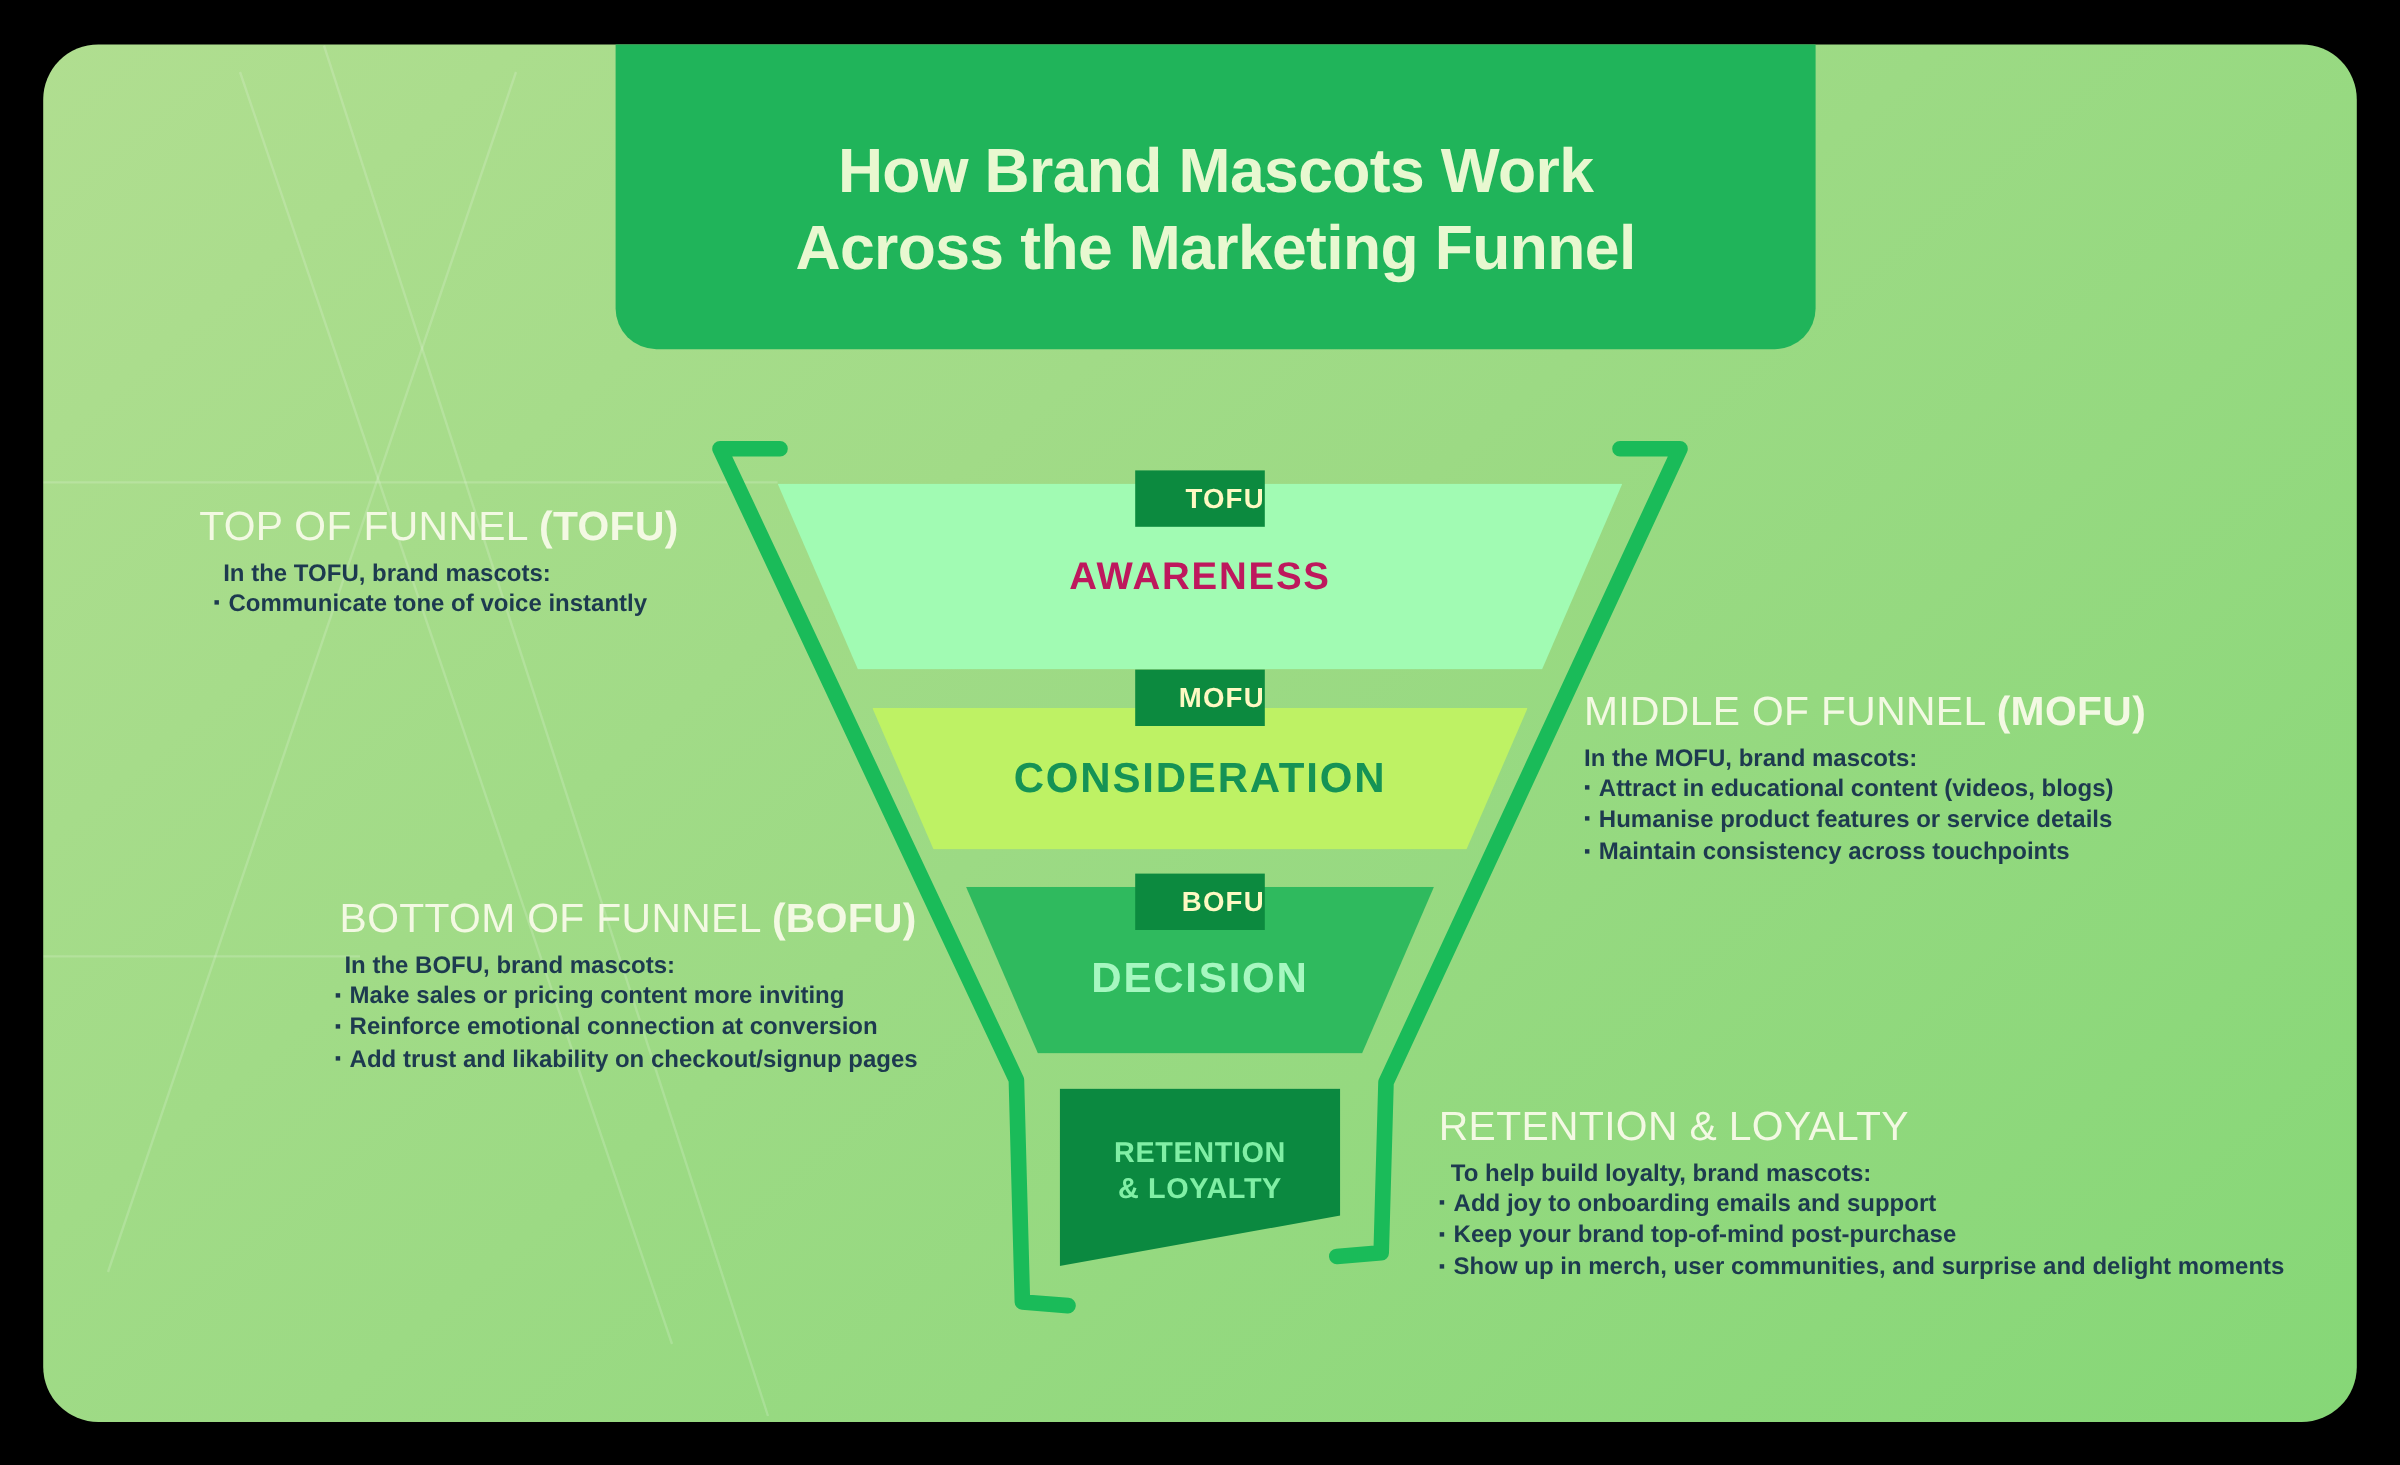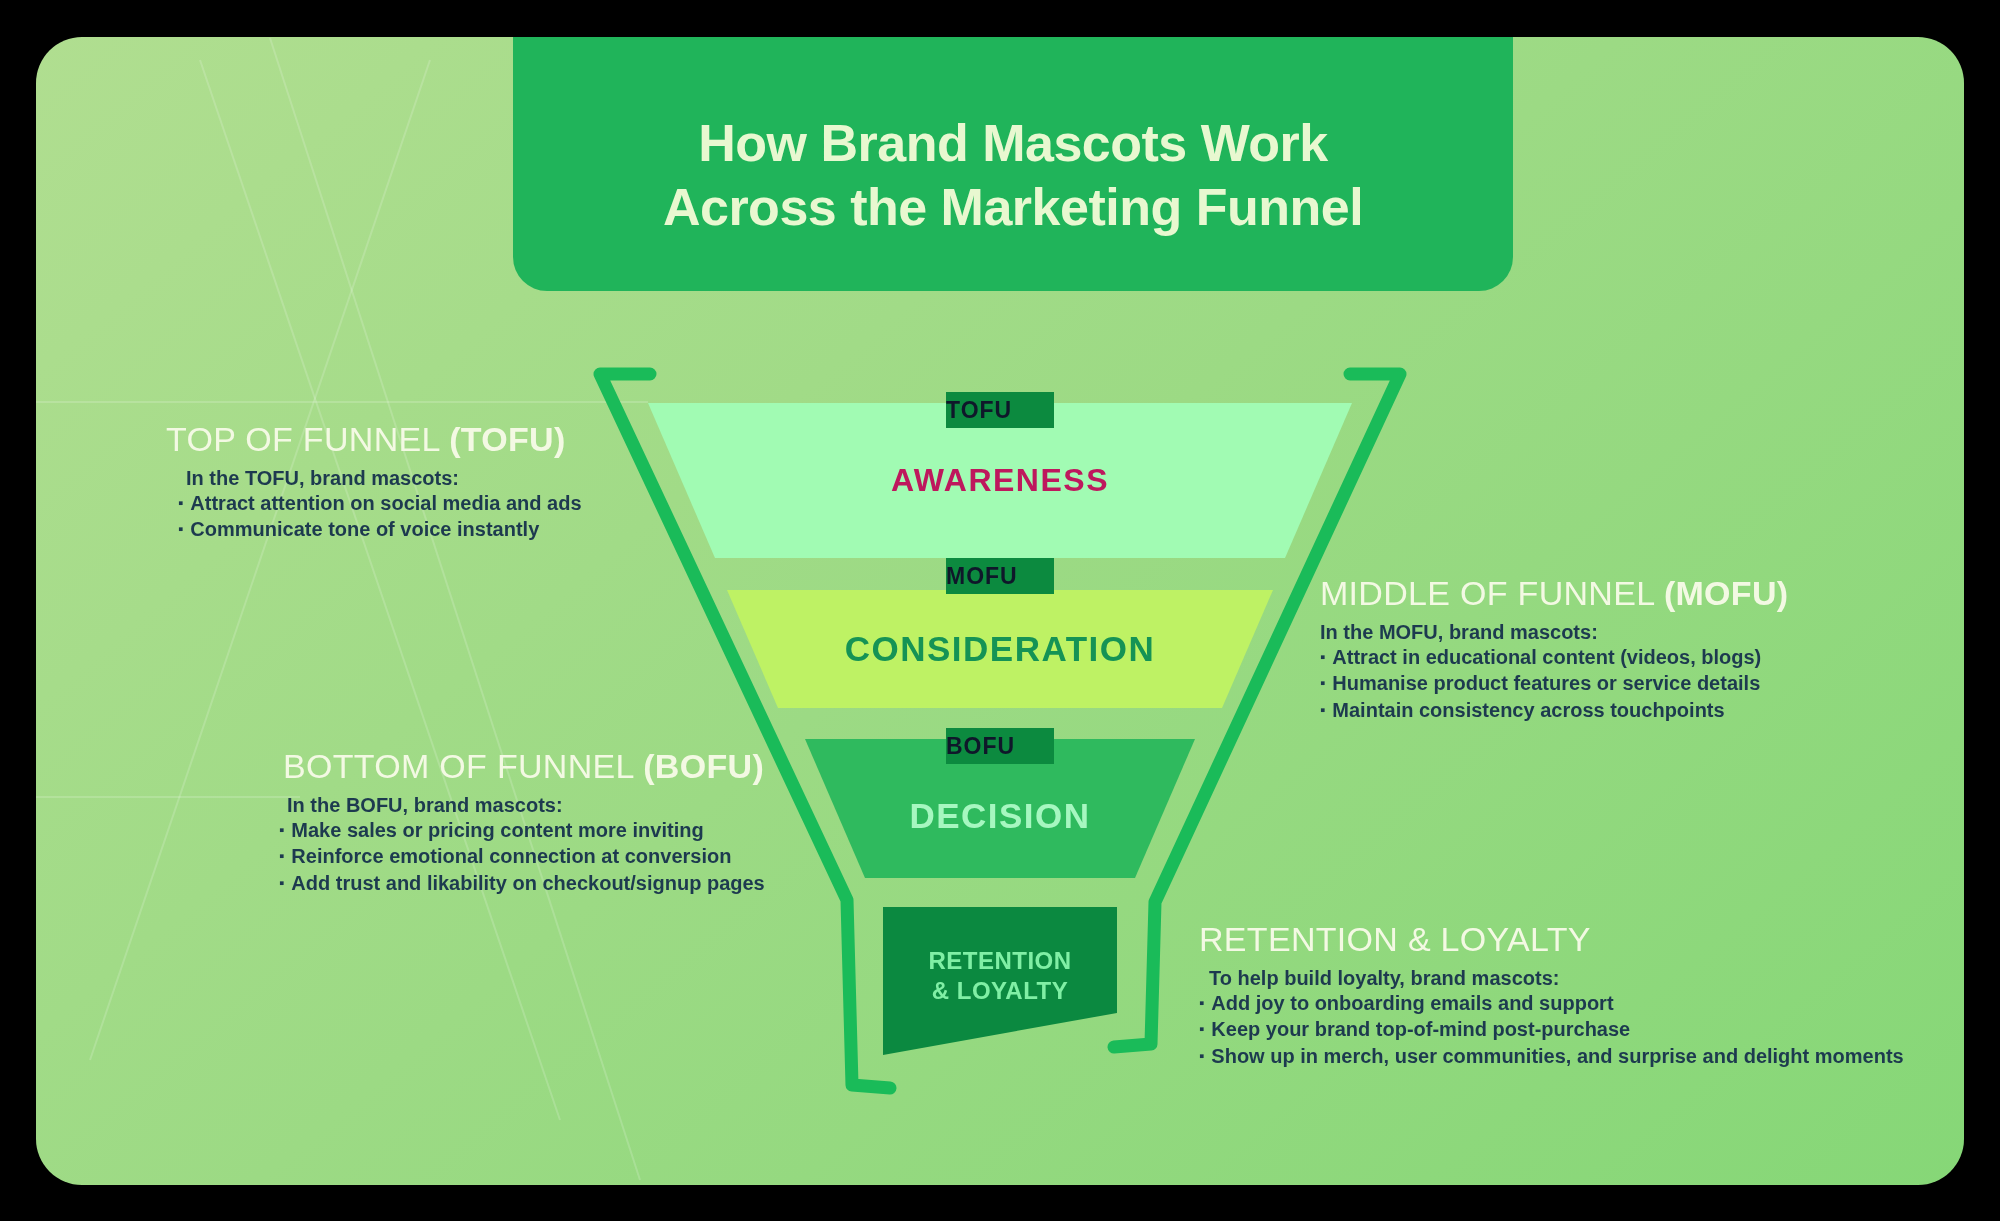--- a/index.html
+++ b/index.html
@@ -35,23 +35,23 @@
     clip-path:polygon(0 0,100% 0,calc(100% - 51px) 100%,51px 100%);}
   .seg-consideration .seg-text{color:#159355;font-size:35px;}
   .seg-decision{left:805px;top:739px;width:390px;height:139px;background:#2fba5e;
     clip-path:polygon(0 0,100% 0,calc(100% - 60px) 100%,60px 100%);padding-top:14px;}
   .seg-decision .seg-text{color:#a6f7c0;font-size:35px;}
   .seg-retention{left:883px;top:907px;width:234px;height:148px;background:#0b8940;
     clip-path:polygon(0 0,100% 0,100% 71.6%,0 100%);padding-bottom:10px;}
   .seg-retention .seg-text{color:#80efa5;font-size:24px;line-height:30px;
     letter-spacing:0.5px;text-align:center;font-weight:700;}
   .stage-tag{
-    position:absolute;left:946px;width:108px;height:36px;background:#0c8a3f;
-    display:flex;align-items:center;justify-content:flex-start;
-    color:#0f172a;font-size:23px;font-weight:700;letter-spacing:1px;
+    position:absolute;left:946px;width:108px;height:47px;background:#0c8a3f;
+    display:flex;align-items:center;justify-content:flex-end;
+    color:#fef9c3;font-size:23px;font-weight:700;letter-spacing:1px;
   }
   .tag-tofu{top:392px;}
   .tag-mofu{top:558px;}
   .tag-bofu{top:728px;}
   .info{position:absolute;}
   .info h2{
     margin:0;font-size:34px;line-height:38px;font-weight:500;
     color:#f3f9e3;letter-spacing:0.3px;white-space:nowrap;
   }
   .info h2 .paren{font-weight:800;}
@@ -112,21 +112,20 @@
 <svg class="funnel-outline" width="2000" height="1221" viewBox="0 0 2000 1221">
   <polyline points="650,374 600,374 847,900 852,1085 890,1088" fill="none" stroke="#1abb59" stroke-width="13" stroke-linecap="round" stroke-linejoin="round"></polyline>
   <polyline points="1350,374 1400,374 1155,902 1151,1044 1114,1047" fill="none" stroke="#1abb59" stroke-width="13" stroke-linecap="round" stroke-linejoin="round"></polyline>
 </svg>
 
 <div class="info" style="left:166px;top:420px;">
   <h2><span>TOP OF FUNNEL</span> <span class="paren">(TOFU)</span></h2>
   <div class="body">
     <p>In the TOFU, brand mascots:</p>
     <ul>
-      <li>Attract attention on social media and ads</li>
       <li>Communicate tone of voice instantly</li>
     </ul>
   </div>
 </div>
 
 <div class="info" style="left:1320px;top:574px;">
   <h2><span>MIDDLE OF FUNNEL</span> <span class="paren">(MOFU)</span></h2>
   <div class="body" style="margin-left:0;">
     <p style="margin-left:0;">In the MOFU, brand mascots:</p>
     <ul>

